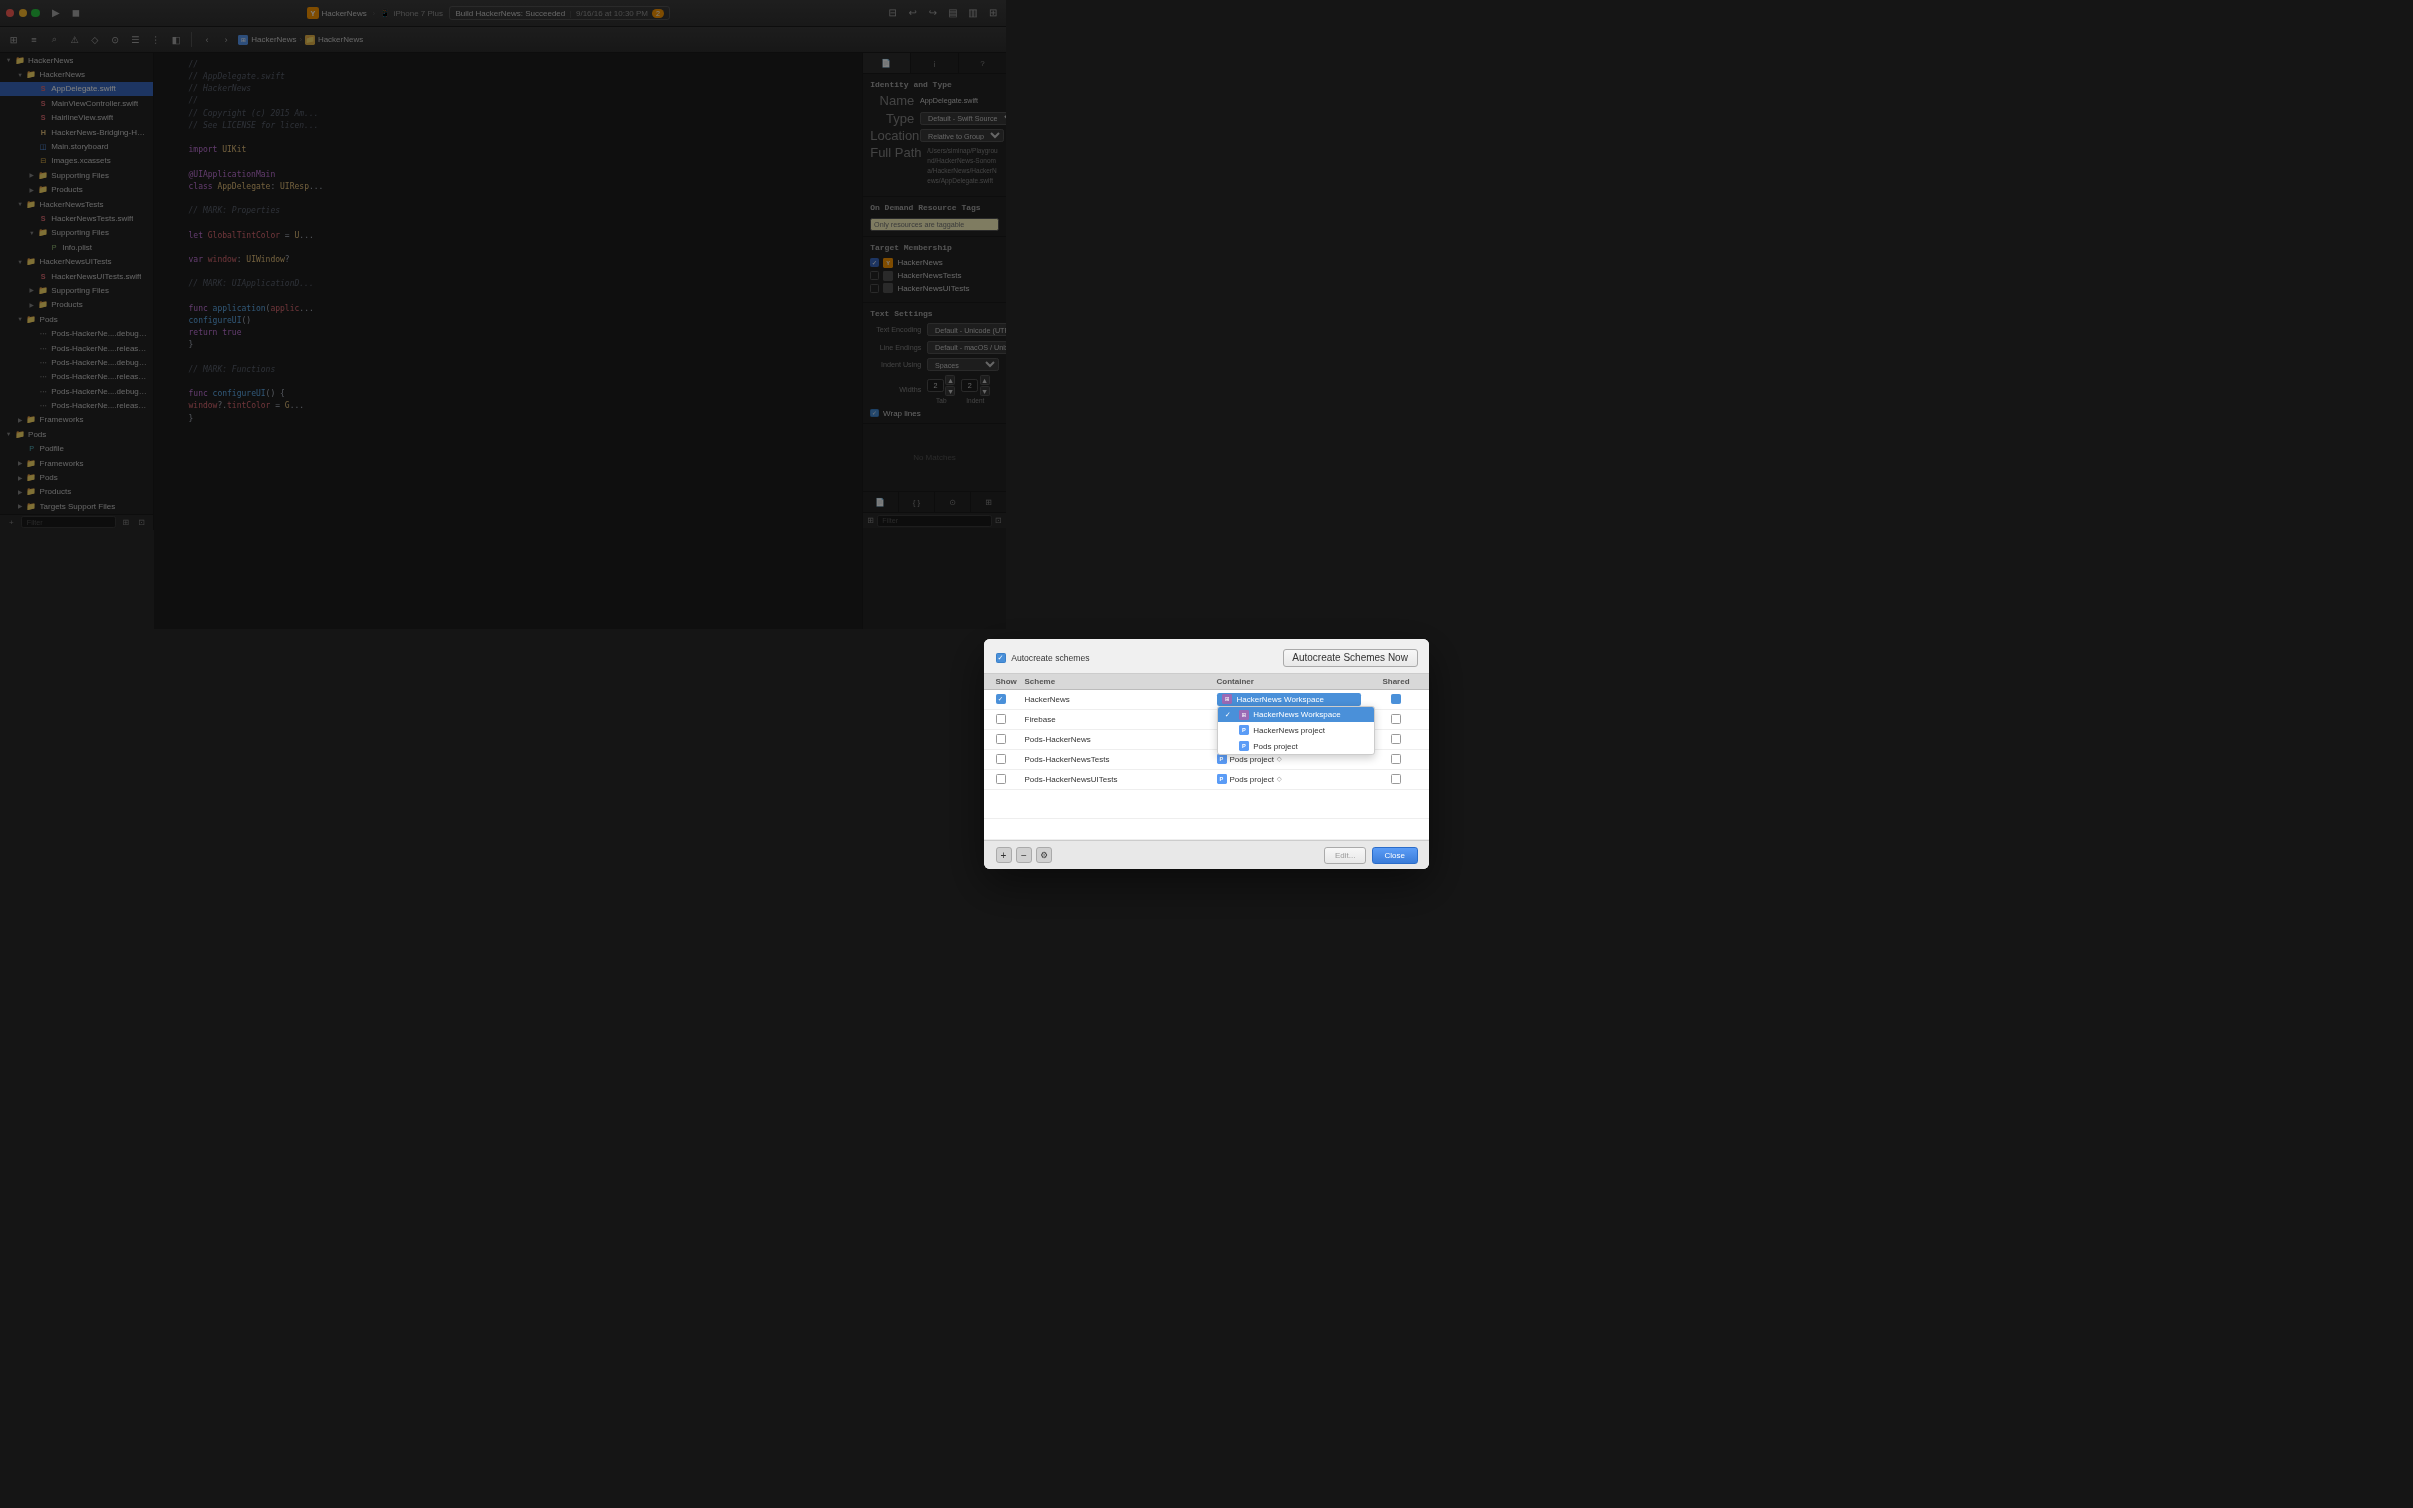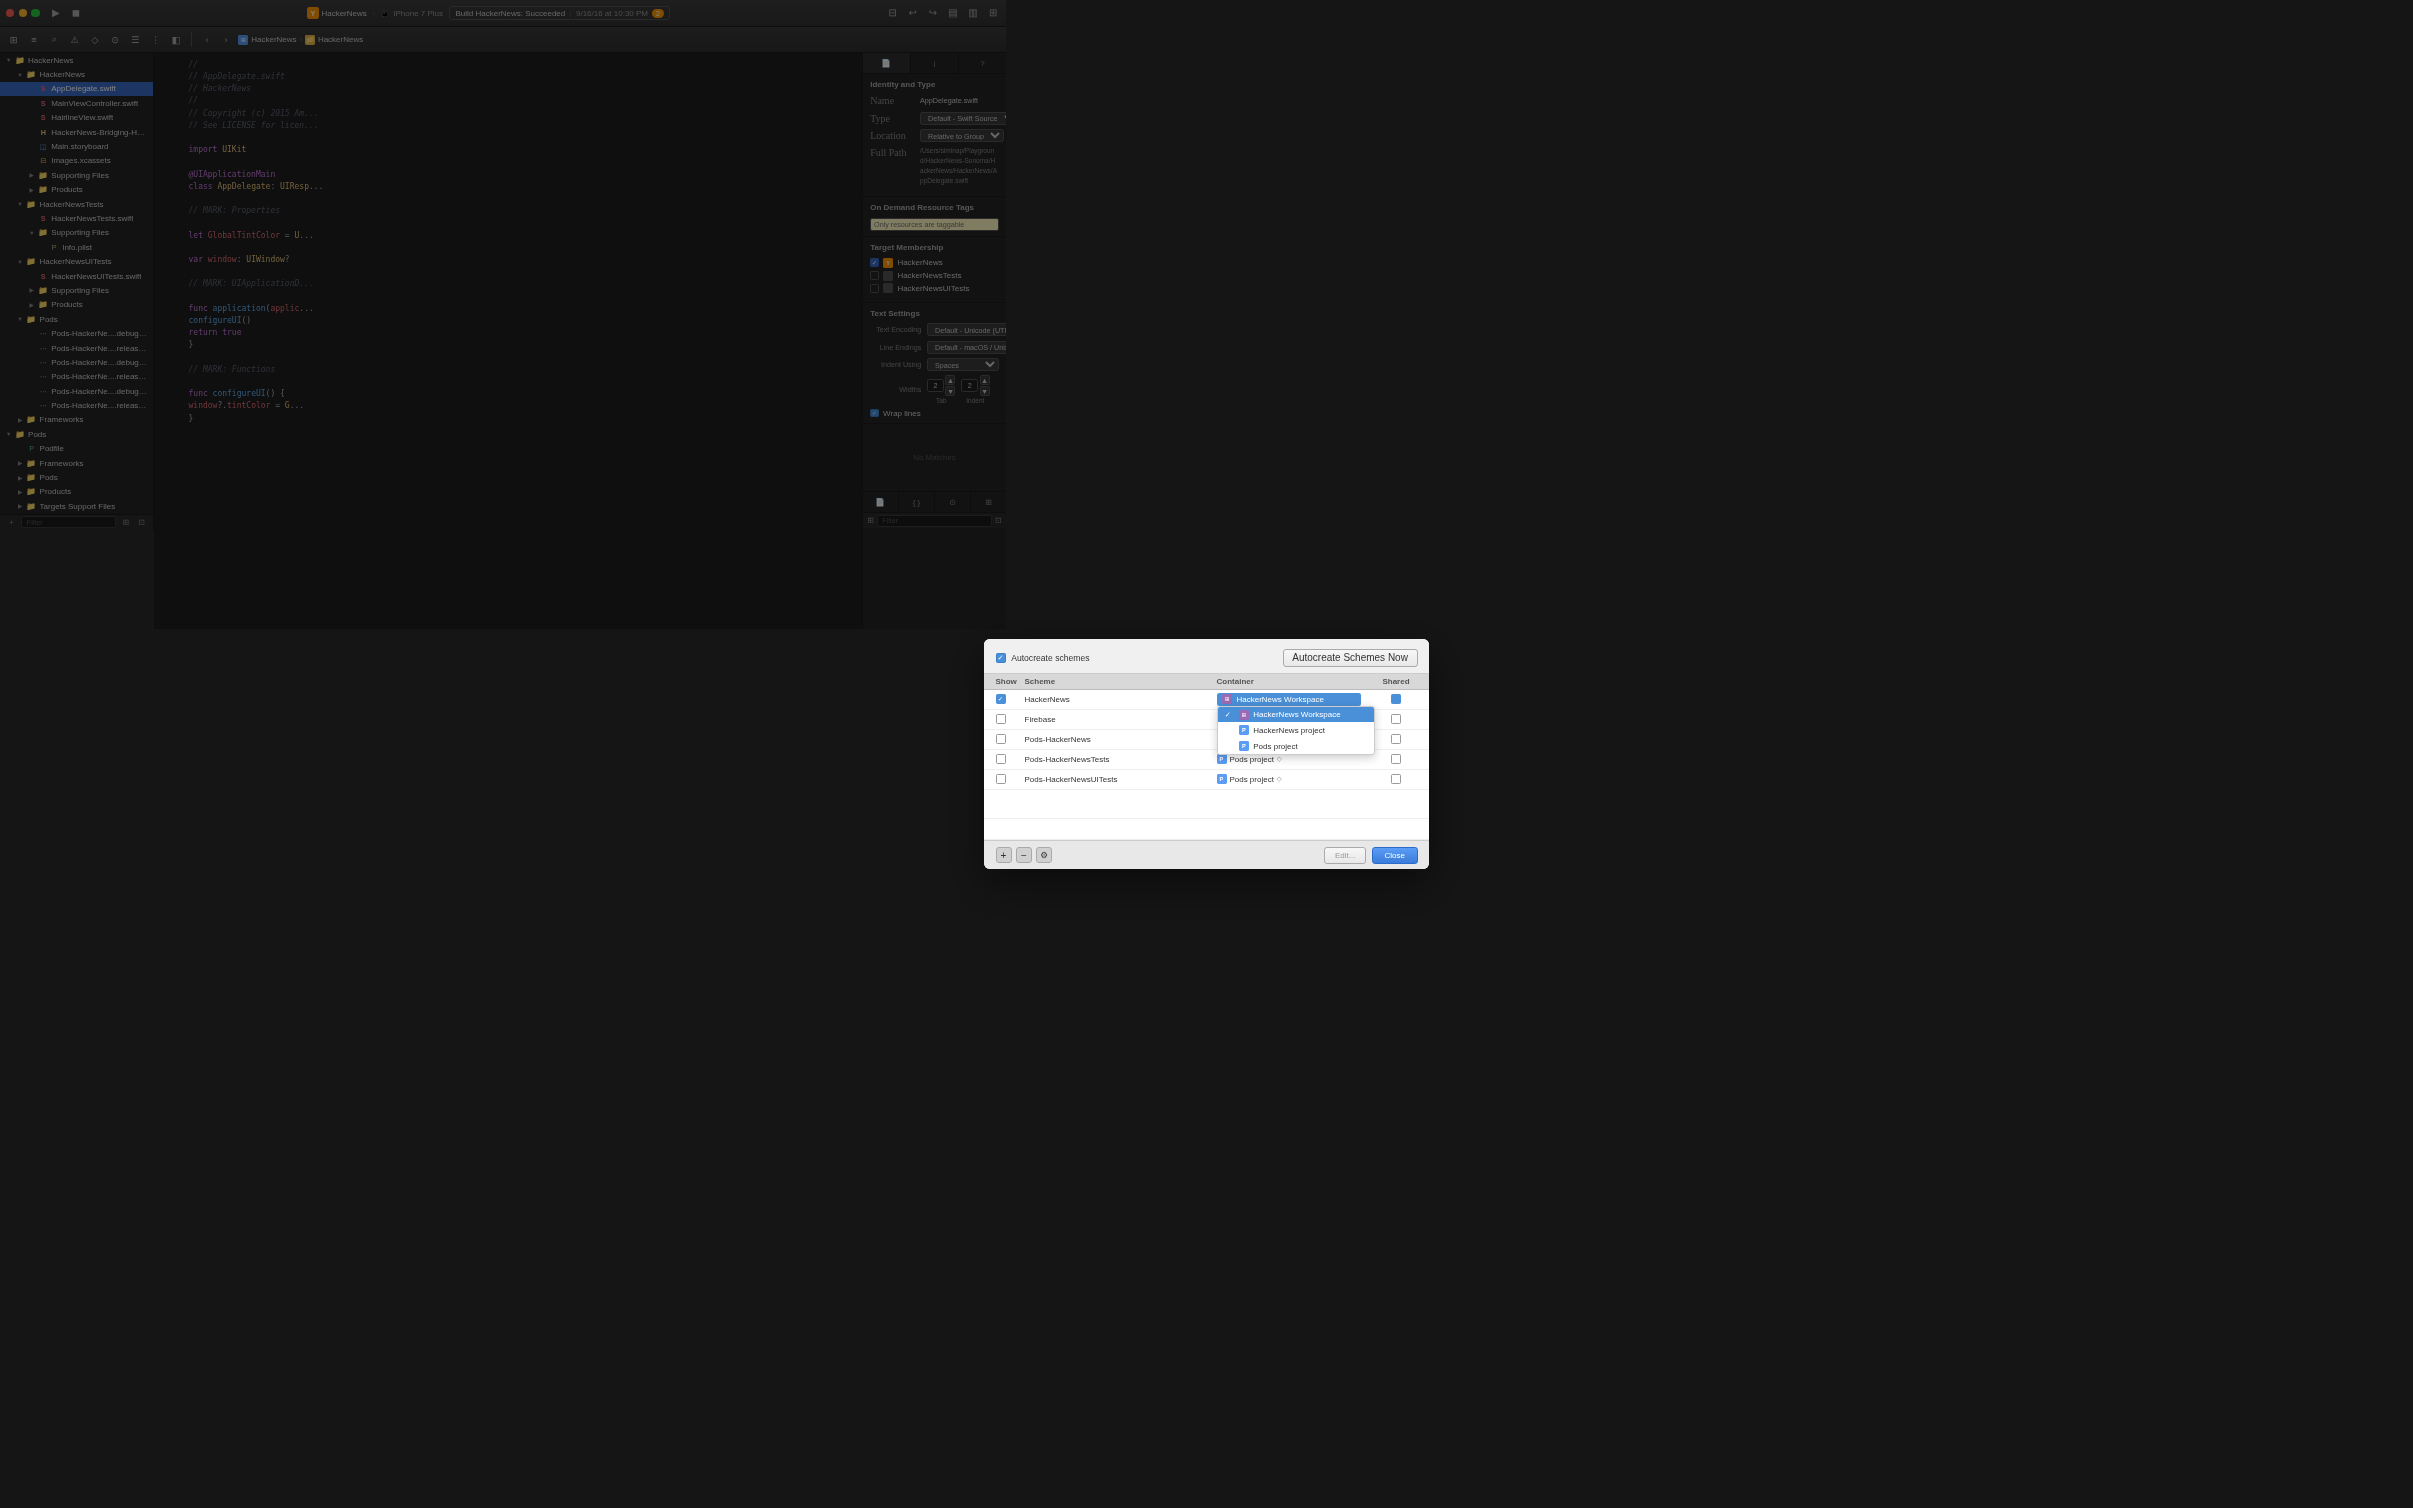--- a/index.html
+++ b/index.html
@@ -221,34 +221,35 @@
 
     .rp-section {
       border-bottom: 0.7px solid #1a1a1a;
       padding: 5.7px 7.2px;
     }
     .rp-title {
       font-size: 8px;
       font-weight: 600;
       color: #aaa;
       margin-bottom: 5.7px;
+      font-family: Liberation Mono, monospace;
     }
     .rp-row {
       display: flex;
       align-items: flex-start;
       margin-bottom: 4.3px;
       gap: 2.9px;
     }
     .rp-label {
       color: #888;
       min-width: 47px;
-      font-size: 10px;
+      font-size: 13px;
+      text-align: right;
       padding-right: 2.9px;
       line-height: 13px;
-      font-family: Liberation Serif, serif;
     }
     .rp-value {
       color: #ccc;
       font-size: 7.2px;
       flex: 1;
       line-height: 13px;
     }
     .rp-select {
       flex: 1;
       background: #3a3a3a;

